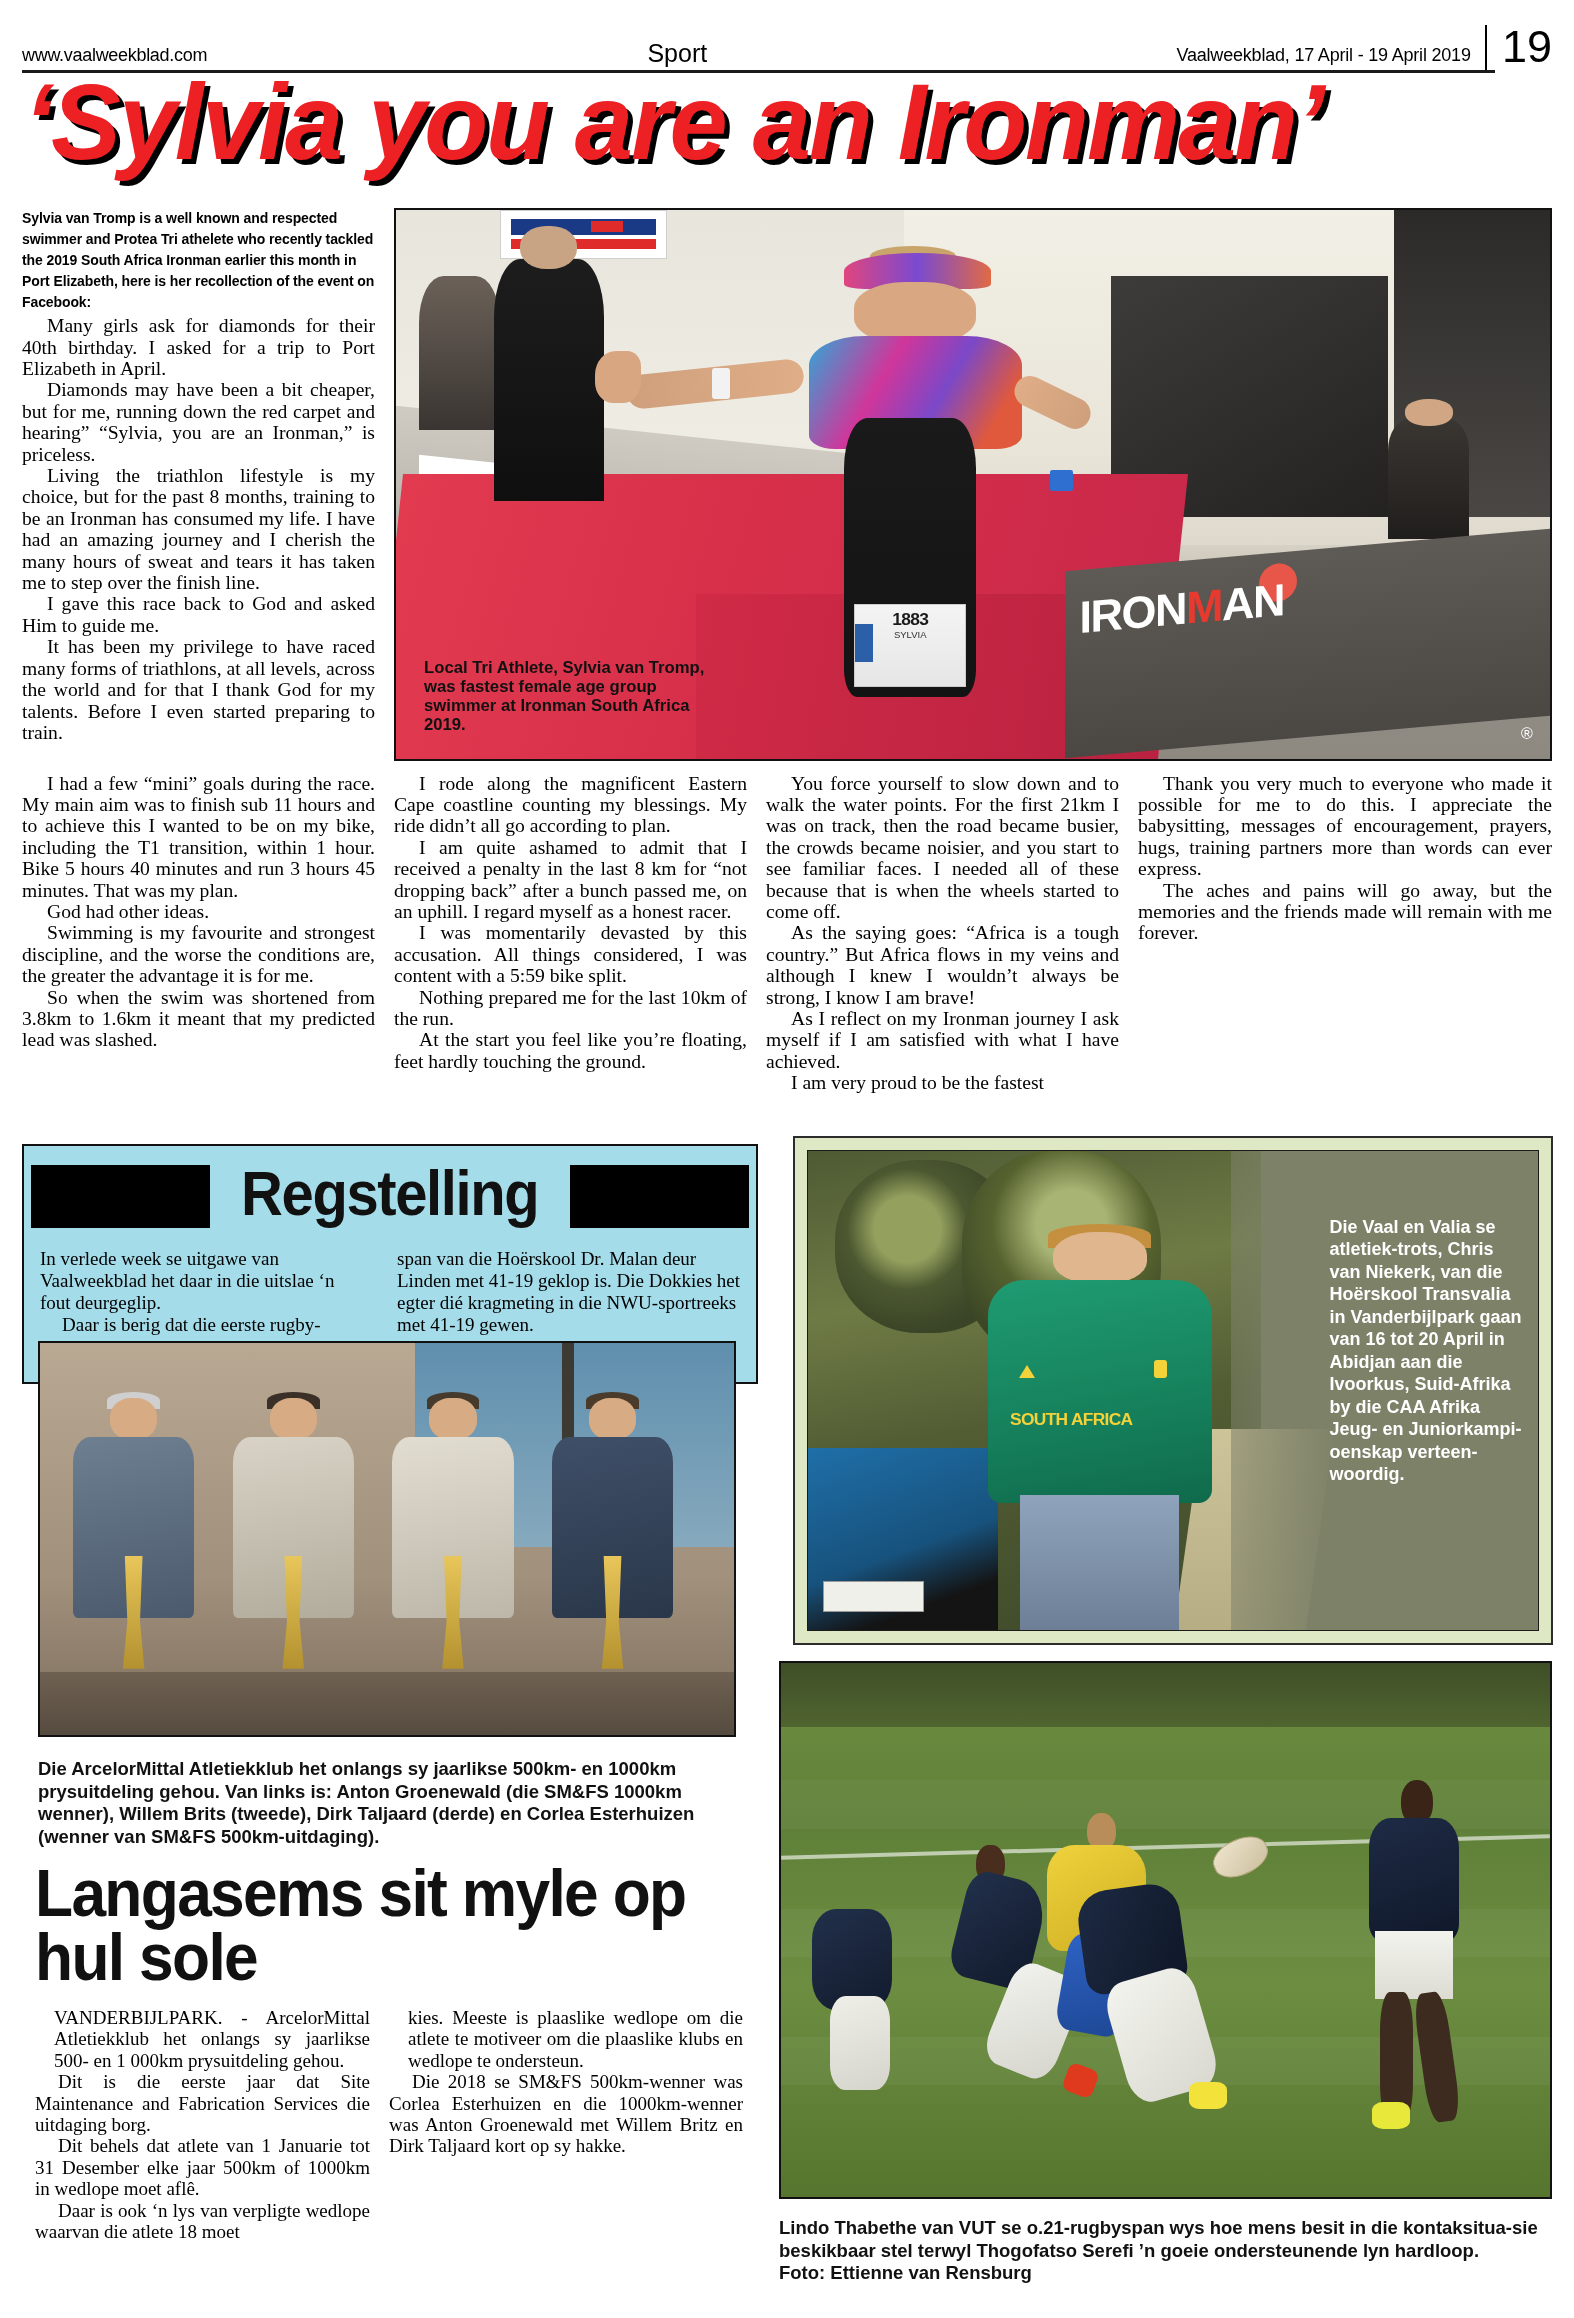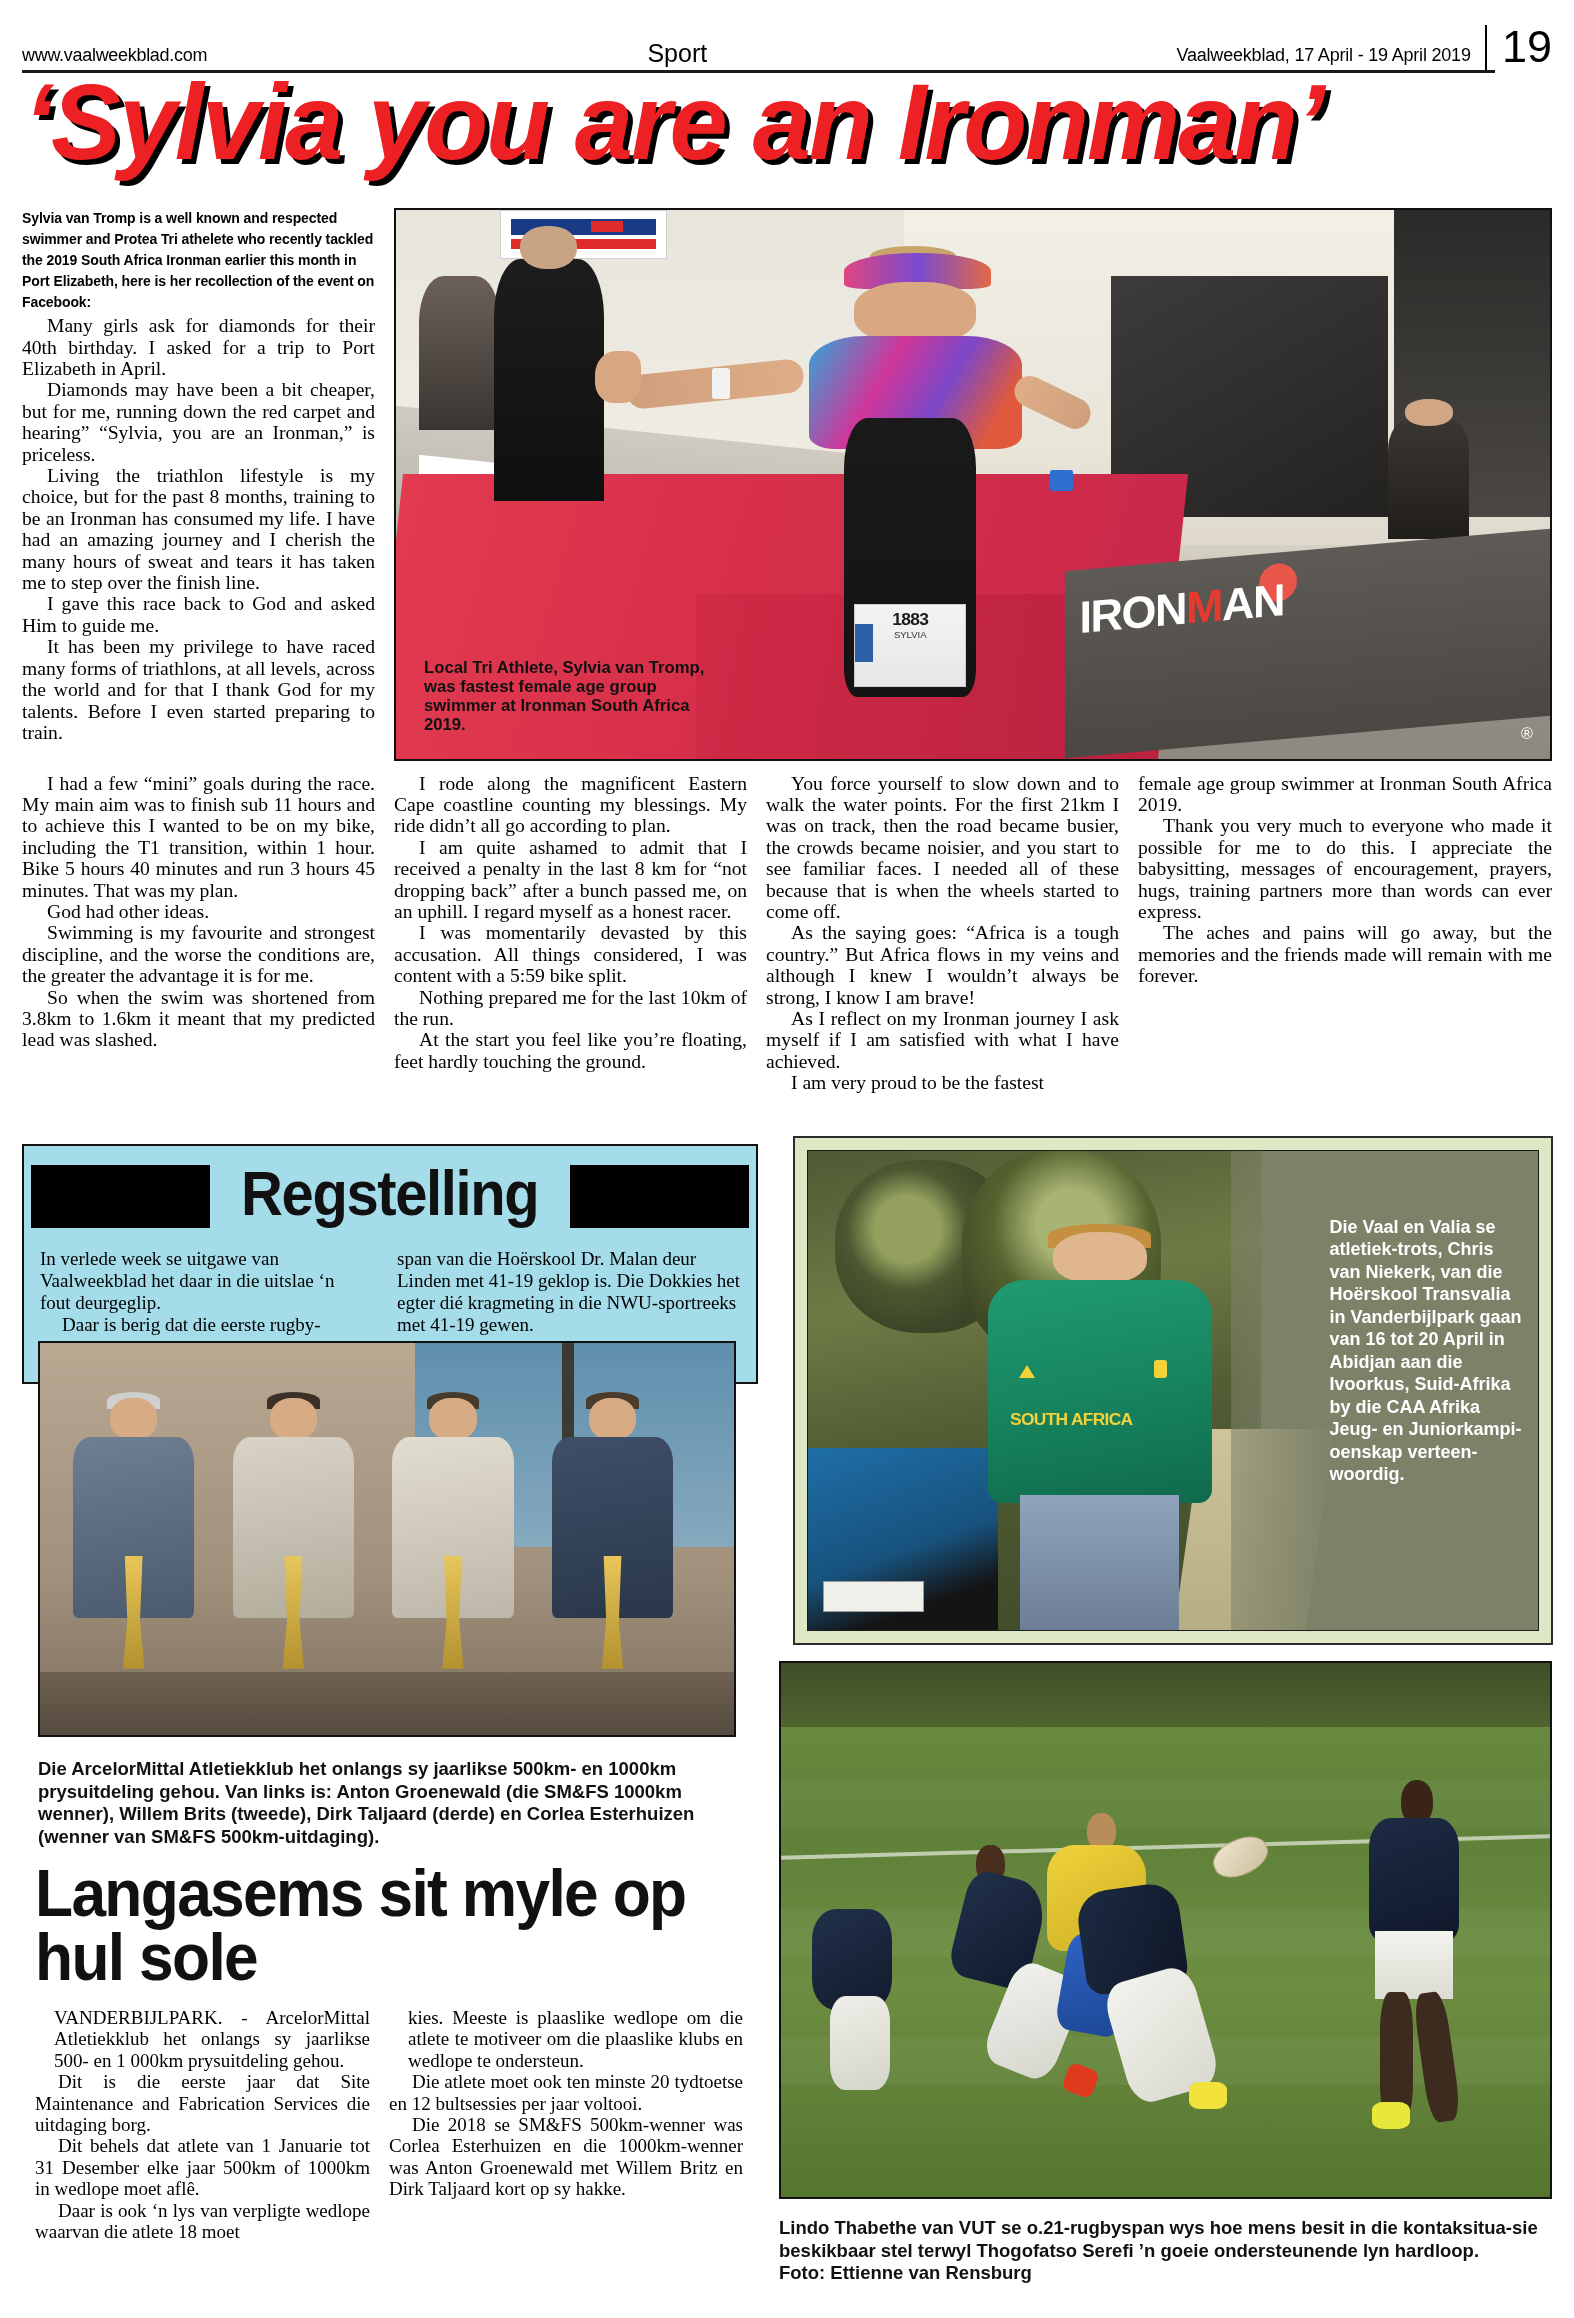--- a/index.html
+++ b/index.html
@@ -432,21 +432,20 @@
         <p>Nothing prepared me for the last 10km of the run.</p>
         <p>At the start you feel like you’re floating, feet hardly touching the ground.</p>
       </div>
       <div class="col bodytext">
         <p>You force yourself to slow down and to walk the water points. For the first 21km I was on track, then the road became busier, the crowds became noisier, and you start to see familiar faces. I needed all of these because that is when the wheels started to come off.</p>
         <p>As the saying goes: “Africa is a tough country.” But Africa flows in my veins and although I knew I wouldn’t always be strong, I know I am brave!</p>
         <p>As I reflect on my Ironman journey I ask myself if I am satisfied with what I have achieved.</p>
         <p>I am very proud to be the fastest</p>
       </div>
       <div class="col bodytext">
-        <p class="noindent">female age group swimmer at Ironman South Africa 2019.</p>
         <p>Thank you very much to everyone who made it possible for me to do this. I appreciate the babysitting, messages of encouragement, prayers, hugs, training partners more than words can ever express.</p>
         <p>The aches and pains will go away, but the memories and the friends made will remain with me forever.</p>
       </div>
     </div>
   </div>
 
   <div class="regbox">
     <div class="reg-head">
       <div class="reg-blk-l"></div>
       <div class="reg-blk-r"></div>
@@ -519,21 +518,20 @@
   <div class="lang-head">Langasems sit myle op hul sole</div>
   <div class="lang-cols">
     <div class="col">
       <p class="noindent">VANDERBIJLPARK. - ArcelorMittal Atletiekklub het onlangs sy jaarlikse 500- en 1 000km prysuitdeling gehou.</p>
       <p>Dit is die eerste jaar dat Site Maintenance and Fabrication Services die uitdaging borg.</p>
       <p>Dit behels dat atlete van 1 Januarie tot 31 Desember elke jaar 500km of 1000km in wedlope moet aflê.</p>
       <p>Daar is ook ‘n lys van verpligte wedlope waarvan die atlete 18 moet</p>
     </div>
     <div class="col">
       <p class="noindent">kies. Meeste is plaaslike wedlope om die atlete te motiveer om die plaaslike klubs en wedlope te ondersteun.</p>
-      <p>Die atlete moet ook ten minste 20 tydtoetse en 12 bultsessies per jaar voltooi.</p>
       <p>Die 2018 se SM&amp;FS 500km-wenner was Corlea Esterhuizen en die 1000km-wenner was Anton Groenewald met Willem Britz en Dirk Taljaard kort op sy hakke.</p>
     </div>
   </div>
 
   <div class="rugbybox">
     <div class="rb-grass"></div>
     <div class="rb-treeline"></div>
     <div class="rb-stripe" style="top:22%"></div>
     <div class="rb-stripe" style="top:46%"></div>
     <div class="rb-stripe" style="top:70%"></div>

